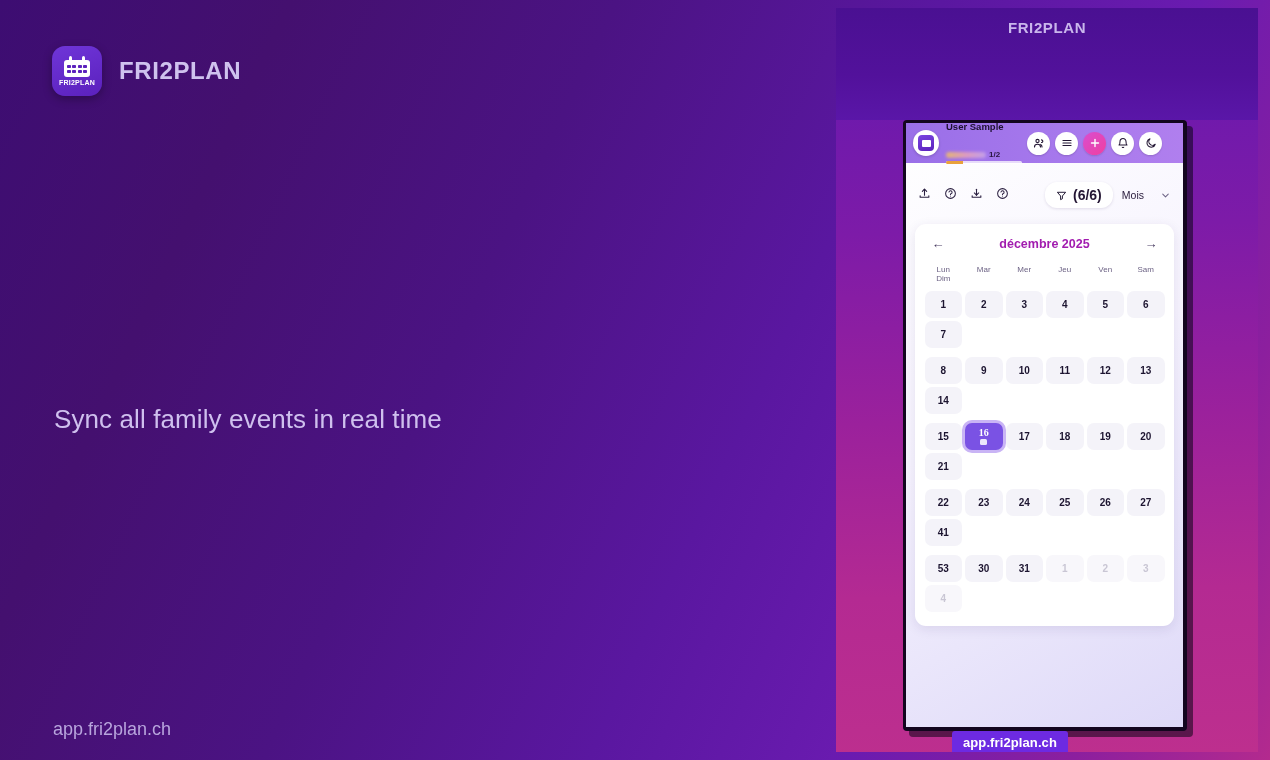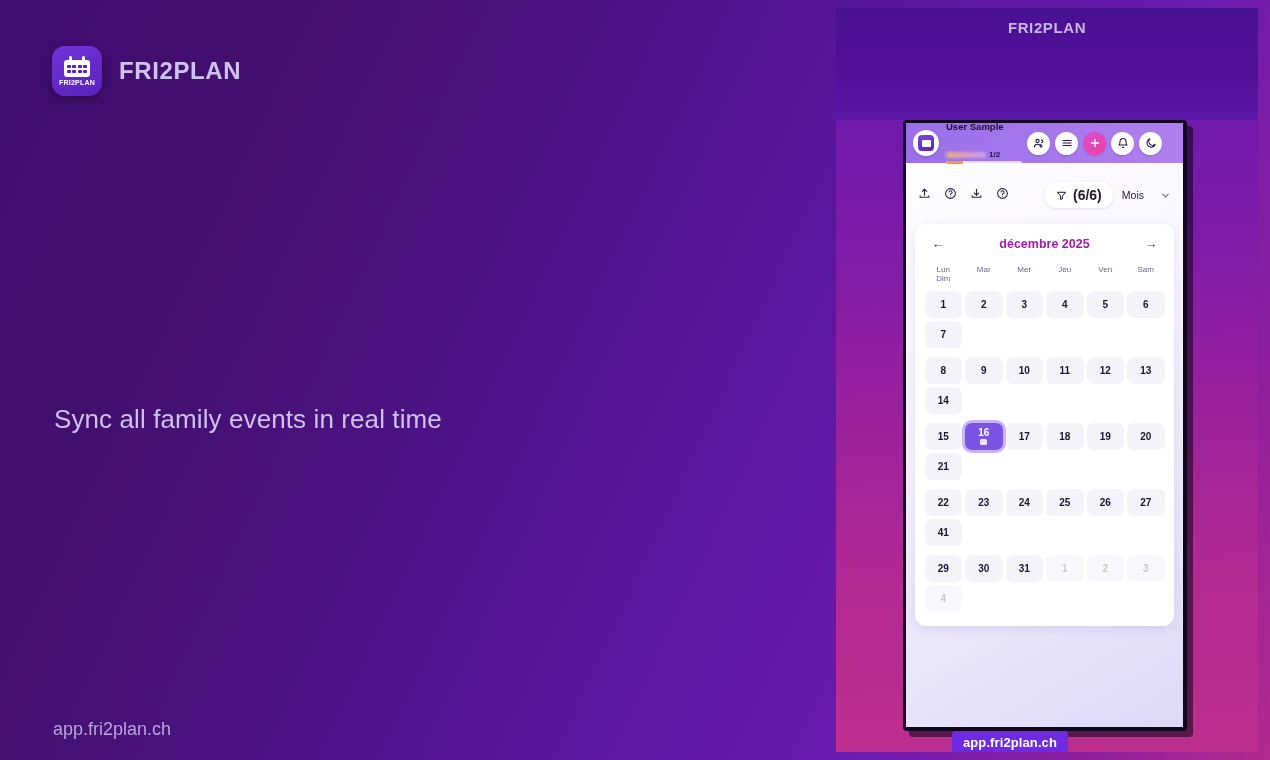--- a/index.html
+++ b/index.html
@@ -219,21 +219,21 @@
     height:27px; margin:1.5px 1.5px; border-radius:7px;
     background:#f4f3f9;
     display:flex; align-items:center; justify-content:center;
     font-size:10px; font-weight:bold; color:#1c1430;
     position:relative;
   }
   .day.muted { color:#c9c6d4; background:#f8f7fb; }
   .day.selected {
     background:#7a52e4; color:#fff;
     box-shadow:0 0 0 3px #c9b4f5;
-    flex-direction:column; gap:1px;
+    flex-direction:column; gap:1px;font-family:Liberation Serif, serif;
   }
   .day.selected .ev-dot {
     width:7px; height:6px; border-radius:1.5px;
     background:rgba(255,255,255,.85);
   }
 
   .rp-url {
     position:absolute; left:116px; top:723px;
     background:#6d2ae2; color:#fff; font-size:13px; font-weight:bold;
     padding:4px 11px; border-radius:3px; letter-spacing:.1px;
@@ -488,21 +488,21 @@
                 </div>
                 <div class="day">
                   <span>27</span>
                 </div>
                 <div class="day">
                   <span>41</span>
                 </div>
               </div>
               <div class="day-row">
                 <div class="day">
-                  <span>29</span>
+                  <span>53</span>
                 </div>
                 <div class="day">
                   <span>30</span>
                 </div>
                 <div class="day">
                   <span>31</span>
                 </div>
                 <div class="day muted">
                   <span>1</span>
                 </div>

